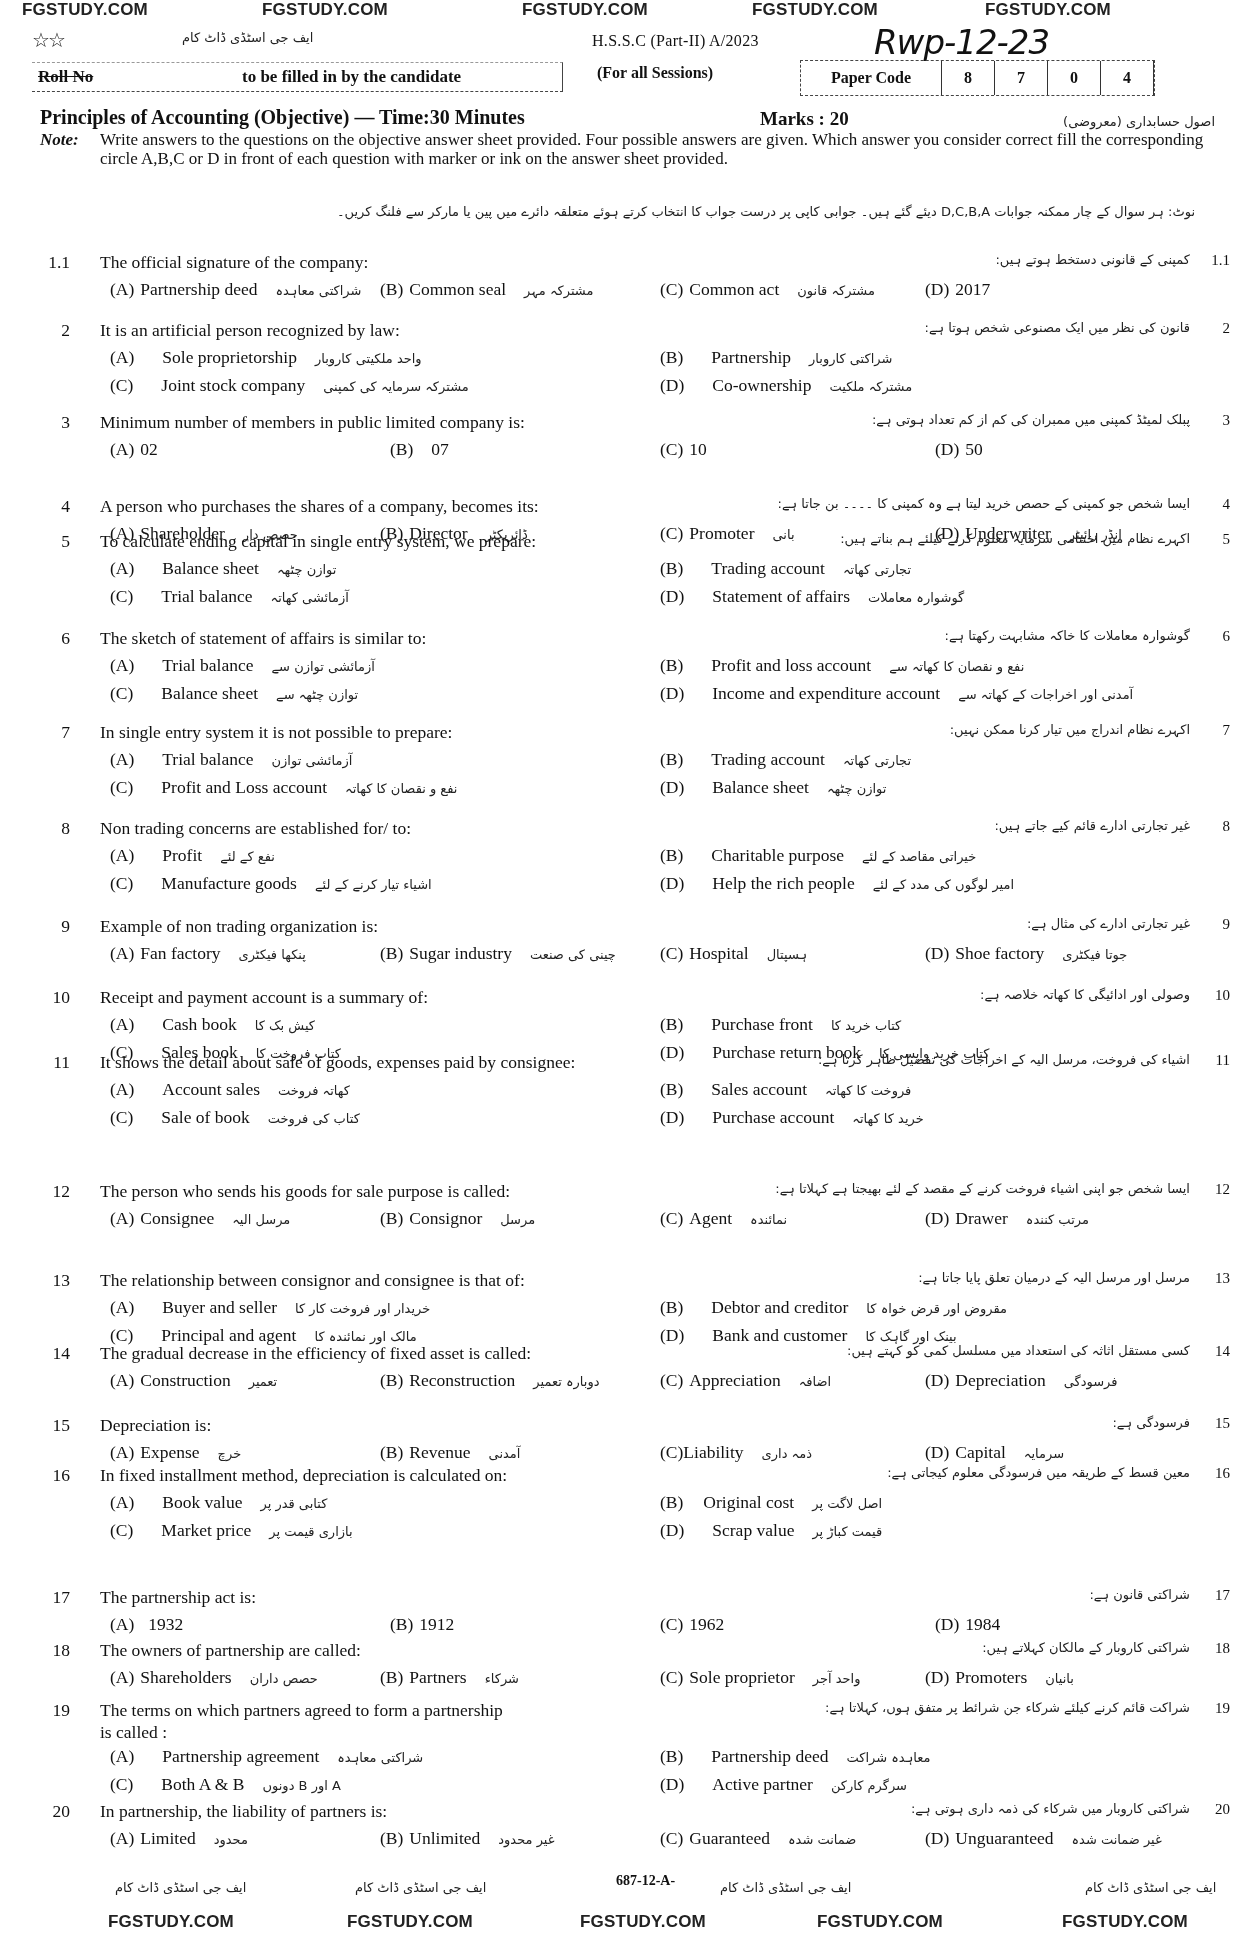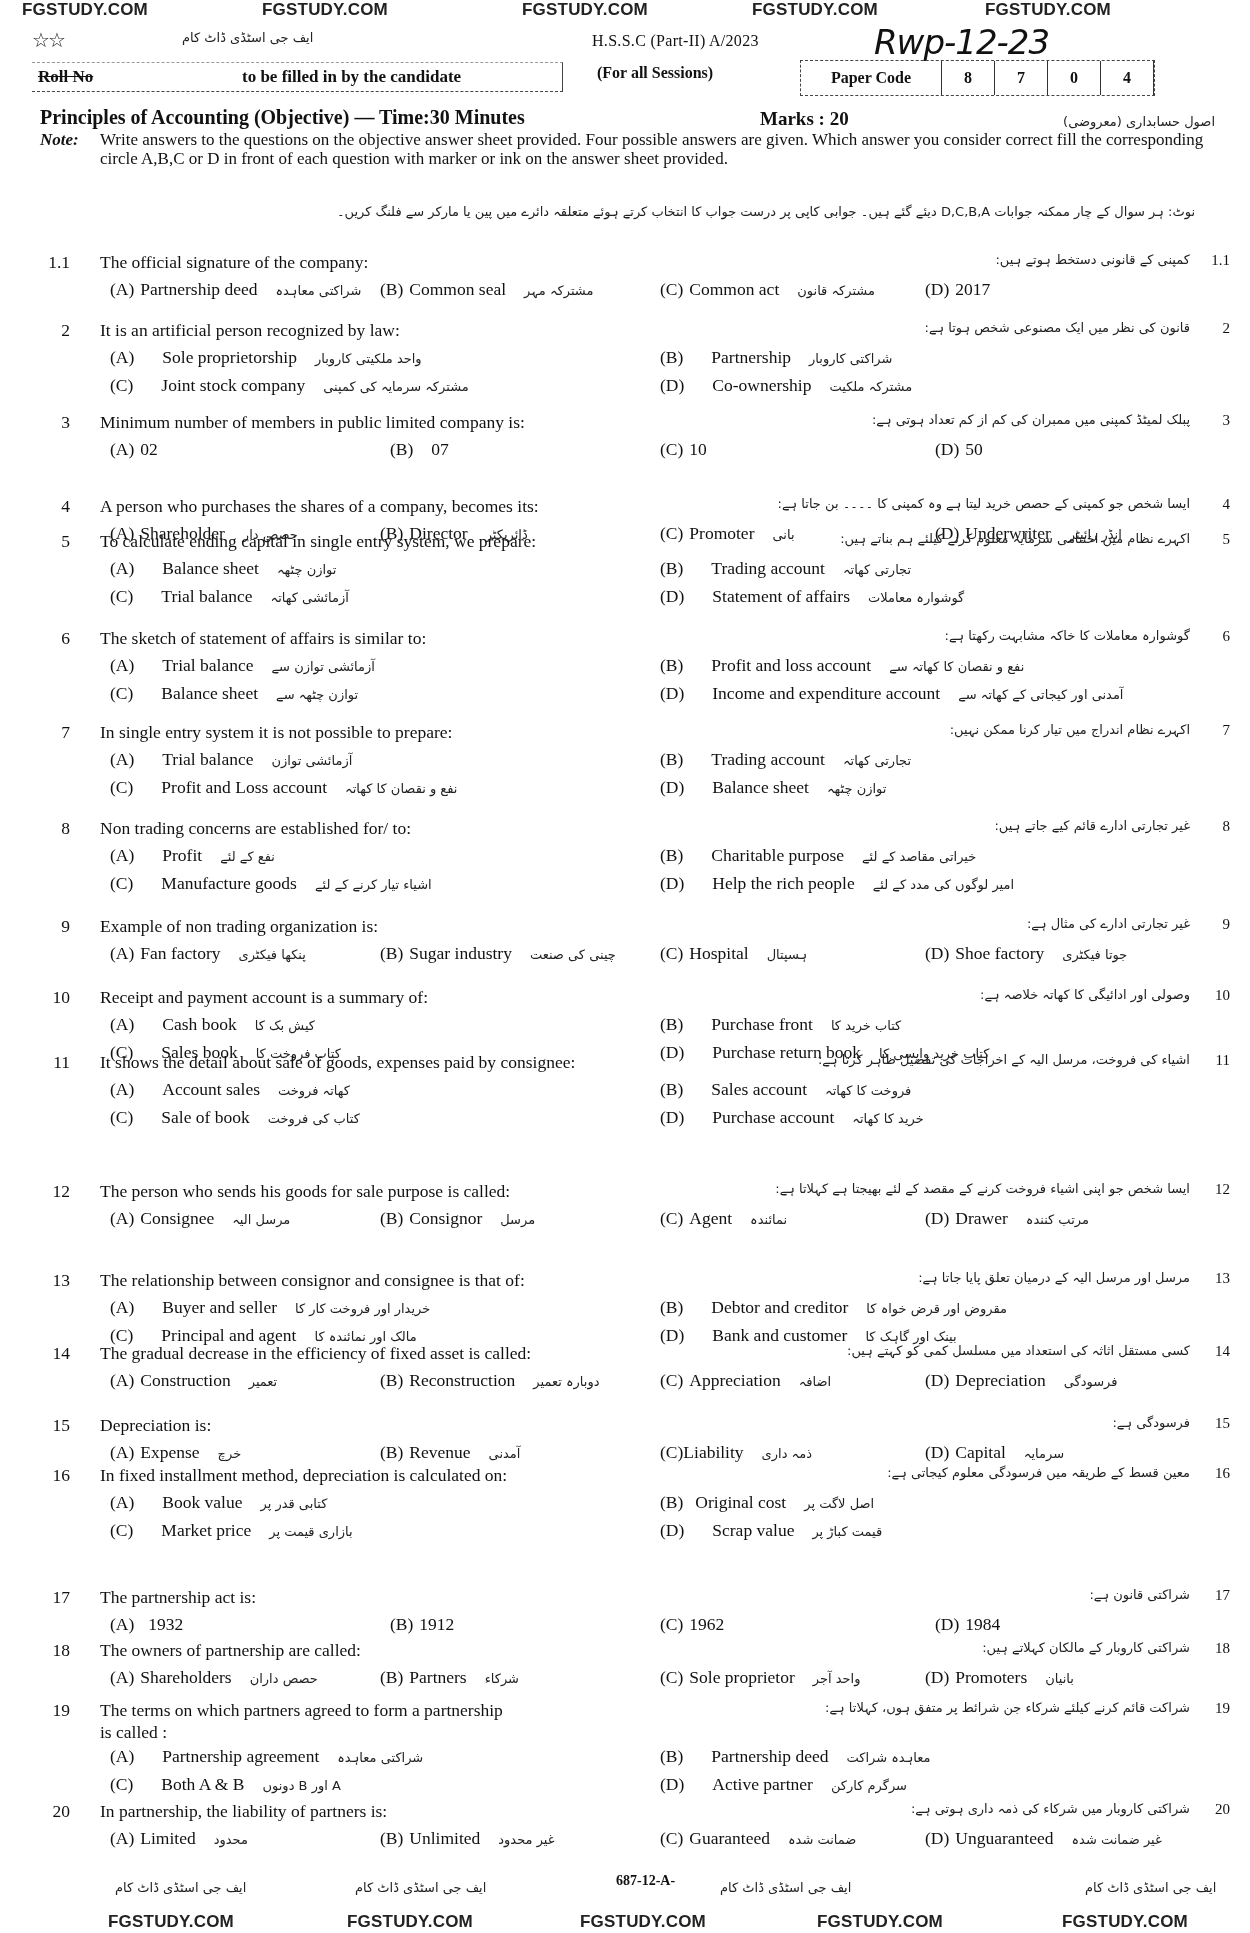--- a/index.html
+++ b/index.html
@@ -128,21 +128,21 @@
     <div class="opt" style="left: 660px; top: 586px;"><span>(D)</span><span style="margin-left:28px">Statement of affairs</span><span class="urdu" style="margin-left:18px;display:inline-block;direction:rtl">گوشوارہ معاملات</span></div>
     <div class="q" style="top: 628px;">
       <span class="num">6</span>
       <span class="txt">The sketch of statement of affairs is similar to:</span>
       <span class="unum">6</span>
       <span class="urdu utxt">گوشوارہ معاملات کا خاکہ مشابہت رکھتا ہے:</span>
     </div>
     <div class="opt" style="left: 110px; top: 655px;"><span>(A)</span><span style="margin-left:28px">Trial balance</span><span class="urdu" style="margin-left:18px;display:inline-block;direction:rtl">آزمائشی توازن سے</span></div>
     <div class="opt" style="left: 660px; top: 655px;"><span>(B)</span><span style="margin-left:28px">Profit and loss account</span><span class="urdu" style="margin-left:18px;display:inline-block;direction:rtl">نفع و نقصان کا کھاتہ سے</span></div>
     <div class="opt" style="left: 110px; top: 683px;"><span>(C)</span><span style="margin-left:28px">Balance sheet</span><span class="urdu" style="margin-left:18px;display:inline-block;direction:rtl">توازن چٹھہ سے</span></div>
-    <div class="opt" style="left: 660px; top: 683px;"><span>(D)</span><span style="margin-left:28px">Income and expenditure account</span><span class="urdu" style="margin-left:18px;display:inline-block;direction:rtl">آمدنی اور کیجاتی کے کھاتہ سے</span></div>
+    <div class="opt" style="left: 660px; top: 683px;"><span>(D)</span><span style="margin-left:28px">Income and expenditure account</span><span class="urdu" style="margin-left:18px;display:inline-block;direction:rtl">آمدنی اور اخراجات کے کھاتہ سے</span></div>
     <div class="q" style="top: 722px;">
       <span class="num">7</span>
       <span class="txt">In single entry system it is not possible to prepare:</span>
       <span class="unum">7</span>
       <span class="urdu utxt">اکہرے نظام اندراج میں تیار کرنا ممکن نہیں:</span>
     </div>
     <div class="opt" style="left: 110px; top: 749px;"><span>(A)</span><span style="margin-left:28px">Trial balance</span><span class="urdu" style="margin-left:18px;display:inline-block;direction:rtl">آزمائشی توازن</span></div>
     <div class="opt" style="left: 660px; top: 749px;"><span>(B)</span><span style="margin-left:28px">Trading account</span><span class="urdu" style="margin-left:18px;display:inline-block;direction:rtl">تجارتی کھاتہ</span></div>
     <div class="opt" style="left: 110px; top: 777px;"><span>(C)</span><span style="margin-left:28px">Profit and Loss account</span><span class="urdu" style="margin-left:18px;display:inline-block;direction:rtl">نفع و نقصان کا کھاتہ</span></div>
     <div class="opt" style="left: 660px; top: 777px;"><span>(D)</span><span style="margin-left:28px">Balance sheet</span><span class="urdu" style="margin-left:18px;display:inline-block;direction:rtl">توازن چٹھہ</span></div>
@@ -226,21 +226,21 @@
     <div class="opt" style="left: 380px; top: 1442px;"><span>(B)</span><span style="margin-left:6px">Revenue</span><span class="urdu" style="margin-left:18px;display:inline-block;direction:rtl">آمدنی</span></div>
     <div class="opt" style="left: 660px; top: 1442px;"><span>(C)</span><span style="">Liability</span><span class="urdu" style="margin-left:18px;display:inline-block;direction:rtl">ذمہ داری</span></div>
     <div class="opt" style="left: 925px; top: 1442px;"><span>(D)</span><span style="margin-left:6px">Capital</span><span class="urdu" style="margin-left:18px;display:inline-block;direction:rtl">سرمایہ</span></div>
     <div class="q" style="top: 1465px;">
       <span class="num">16</span>
       <span class="txt">In fixed installment method, depreciation is calculated on:</span>
       <span class="unum">16</span>
       <span class="urdu utxt">معین قسط کے طریقہ میں فرسودگی معلوم کیجاتی ہے:</span>
     </div>
     <div class="opt" style="left: 110px; top: 1492px;"><span>(A)</span><span style="margin-left:28px">Book value</span><span class="urdu" style="margin-left:18px;display:inline-block;direction:rtl">کتابی قدر پر</span></div>
-    <div class="opt" style="left: 660px; top: 1492px;"><span>(B)</span><span style="margin-left:12px">Original cost</span><span class="urdu" style="margin-left:18px;display:inline-block;direction:rtl">اصل لاگت پر</span></div>
+    <div class="opt" style="left: 660px; top: 1492px;"><span>(B)</span><span style="margin-left:20px">Original cost</span><span class="urdu" style="margin-left:18px;display:inline-block;direction:rtl">اصل لاگت پر</span></div>
     <div class="opt" style="left: 110px; top: 1520px;"><span>(C)</span><span style="margin-left:28px">Market price</span><span class="urdu" style="margin-left:18px;display:inline-block;direction:rtl">بازاری قیمت پر</span></div>
     <div class="opt" style="left: 660px; top: 1520px;"><span>(D)</span><span style="margin-left:28px">Scrap value</span><span class="urdu" style="margin-left:18px;display:inline-block;direction:rtl">قیمت کباڑ پر</span></div>
     <div class="q" style="top: 1587px;">
       <span class="num">17</span>
       <span class="txt">The partnership act is:</span>
       <span class="unum">17</span>
       <span class="urdu utxt">شراکتی قانون ہے:</span>
     </div>
     <div class="opt" style="left: 110px; top: 1614px;"><span>(A)</span><span style="margin-left:14px">1932</span><span class="urdu" style="margin-left:18px;display:inline-block;direction:rtl"></span></div>
     <div class="opt" style="left: 390px; top: 1614px;"><span>(B)</span><span style="margin-left:6px">1912</span><span class="urdu" style="margin-left:18px;display:inline-block;direction:rtl"></span></div>

